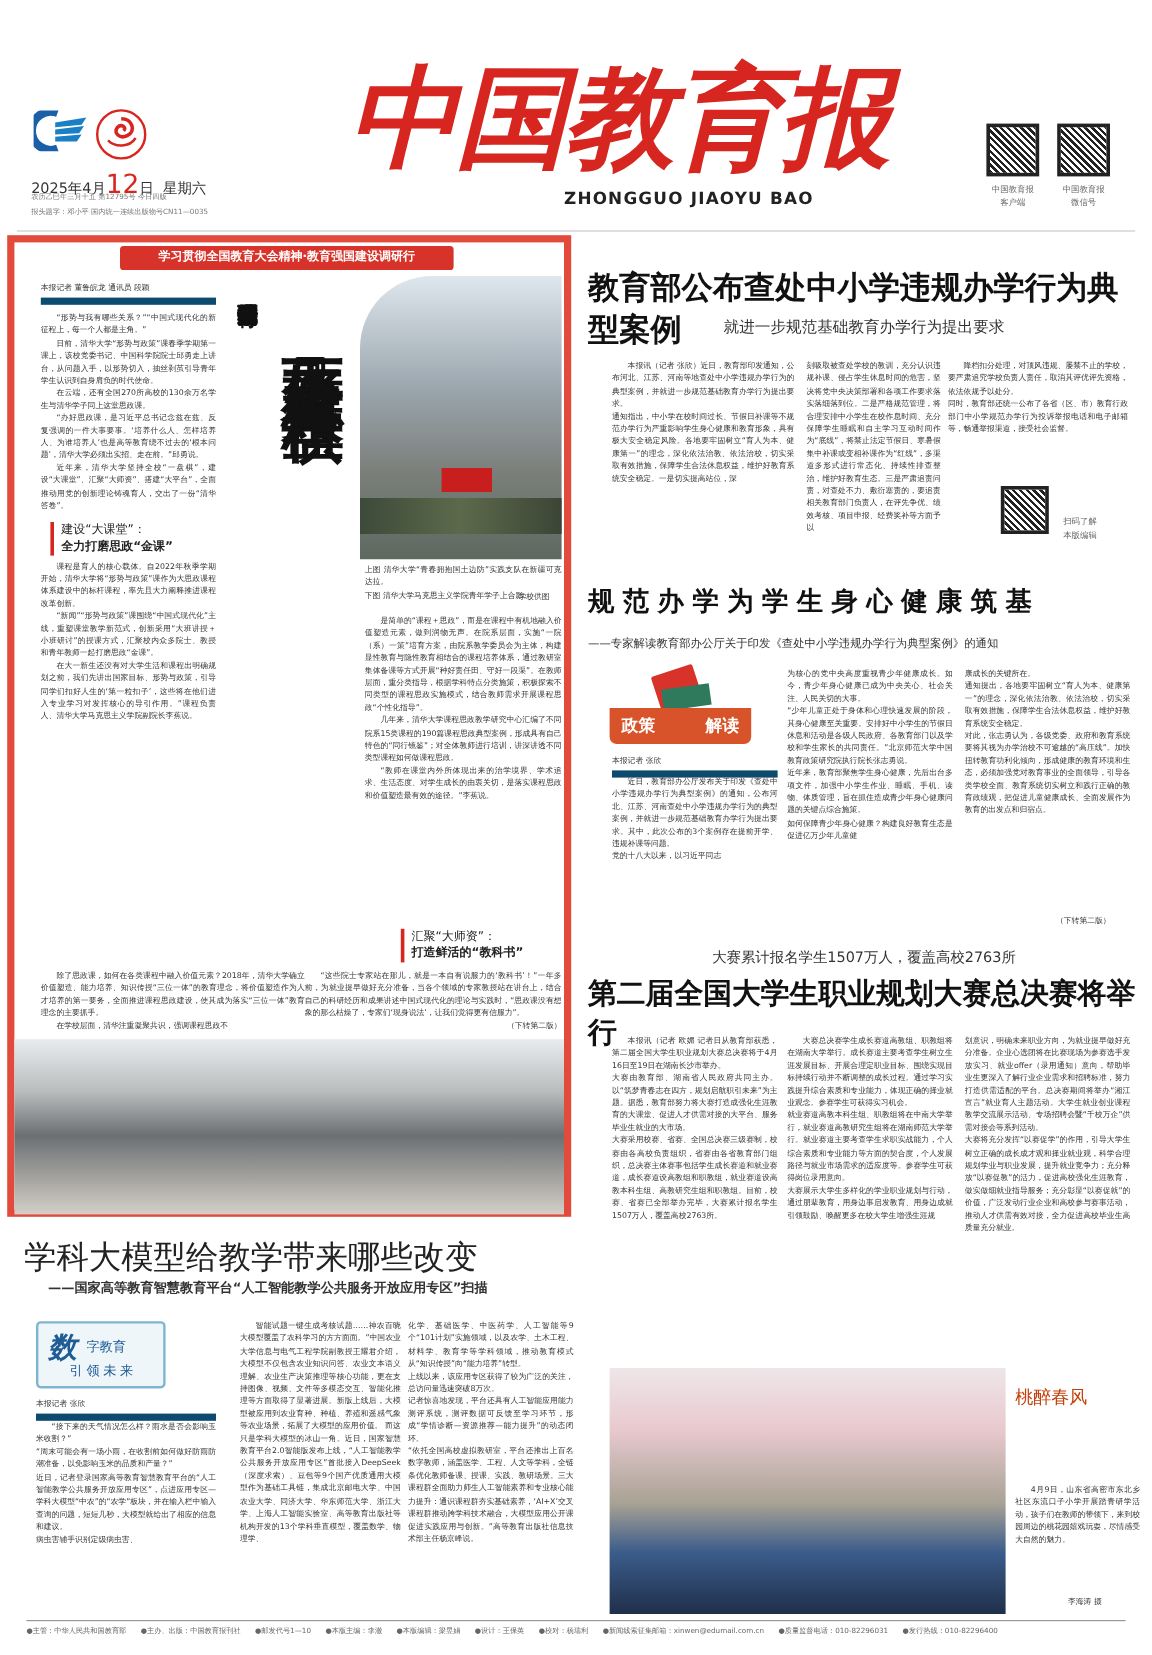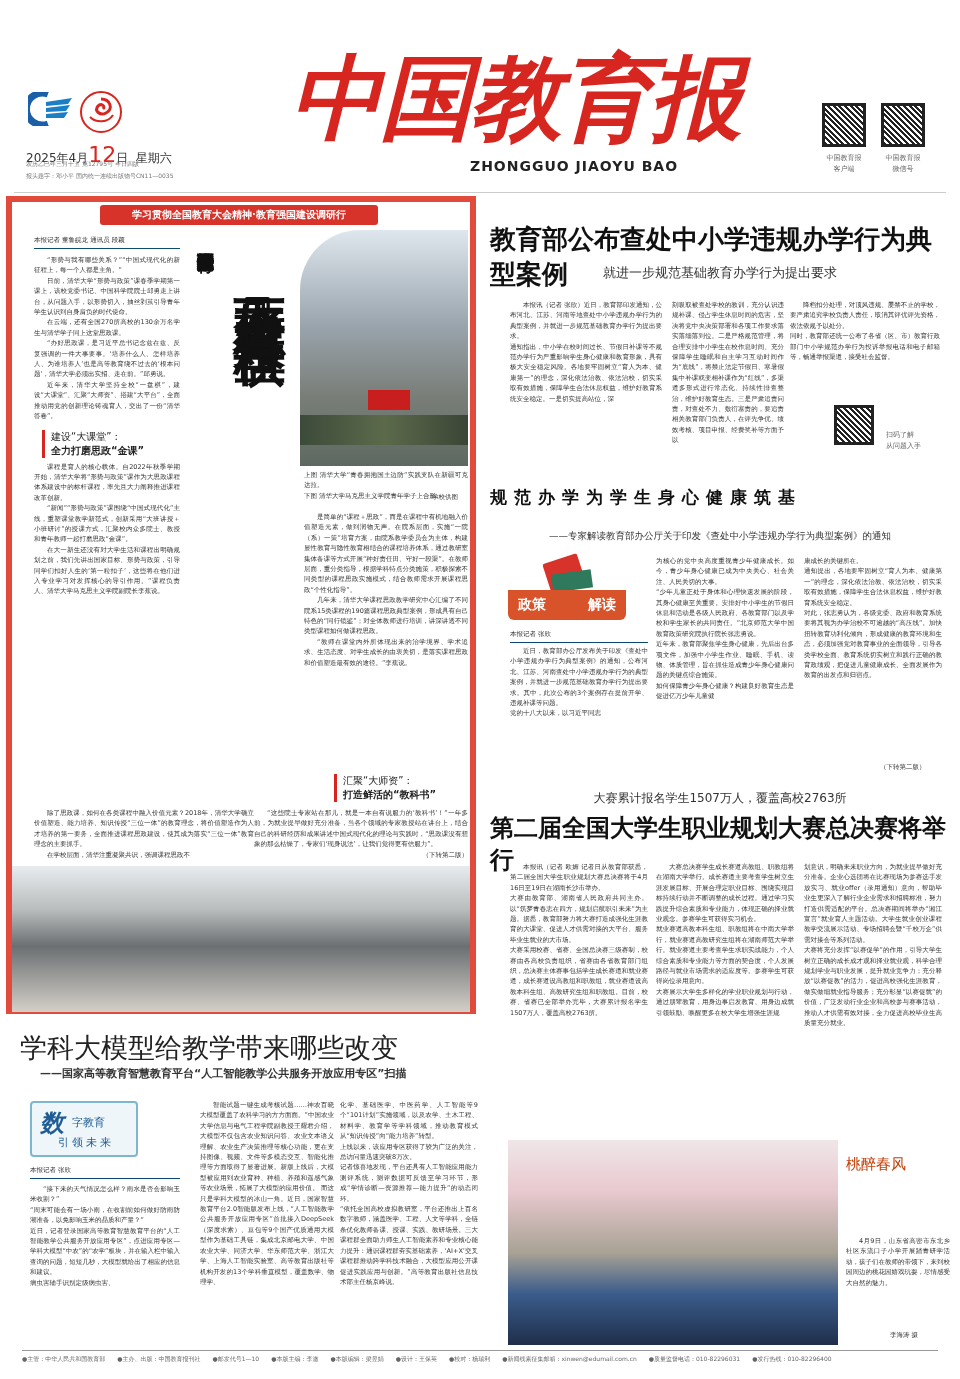--- a/index.html
+++ b/index.html
@@ -12,21 +12,21 @@
 .logo1{left:28px;top:92px;width:46px;height:34px}
 .logo2{left:80px;top:91px;width:42px;height:42px;border-radius:50%;border:2px solid #d6261f;background:#fff}
 .date{left:26px;top:142px;font-size:12px;color:#333}
 .date .d{font-size:22px;color:#d6261f}
 .meta1{left:26px;top:160px;font-size:6px;color:#777}
 .meta2{left:26px;top:172px;font-size:6px;color:#777}
 .qr{width:44px;height:44px;background:repeating-linear-gradient(45deg,#222 0 2px,#fff 2px 4px),#fff;border:3px solid #222}
 .qrlabel{font-size:7px;color:#666;text-align:center;line-height:11px}
 .redbox{left:6px;top:196px;width:470px;height:818px;border:6px solid #e24b3b}
 .banner{left:100px;top:205px;width:278px;height:20px;background:#d8332a;color:#fff;font-size:10px;font-weight:bold;text-align:center;line-height:20px;border-radius:3px}
-.byline{font-size:6.5px;color:#333;border-bottom:1px solid #0c4a6e;padding-bottom:3px}
+.byline{font-size:6.5px;color:#333;border-bottom:6px solid #0c4a6e;padding-bottom:3px}
 .vtitle{writing-mode:vertical-rl;font-weight:bold;color:#111}
 .sechead{border-left:3px solid #d6261f;padding-left:6px;font-weight:bold;font-size:10px;line-height:14px;color:#222}
 .photo{background:linear-gradient(180deg,#dfe7ee 0%,#9aa5ad 40%,#7a7e79 70%,#5d6960 100%)}
 .h1{font-weight:bold;color:#111;text-align:left}
 .footer-rule{left:22px;top:1350px;width:916px;height:1px;background:#999}
 .footer{left:22px;top:1355px;width:916px;font-size:6px;color:#666;white-space:nowrap;display:flex;gap:12px}
 .tag-box{left:30px;top:1101px;width:108px;height:56px;border:2px solid #7fb6cf;border-radius:4px;background:#eef6fa}
 </style>
 </head>
 <body>
@@ -126,25 +126,25 @@
 <div class="abs h1" style="left:490px;top:222px;width:460px;font-size:26px">教育部公布查处中小学违规办学行为典型案例</div>
 <div class="abs" style="left:490px;top:264px;width:460px;text-align:center;font-size:13px;color:#333">就进一步规范基础教育办学行为提出要求</div>
 <div class="abs small p" style="left:510px;top:300px;width:152px;white-space:pre-line">本报讯（记者 张欣）近日，教育部印发通知，公布河北、江苏、河南等地查处中小学违规办学行为的典型案例，并就进一步规范基础教育办学行为提出要求。
 通知指出，中小学在校时间过长、节假日补课等不规范办学行为严重影响学生身心健康和教育形象，具有极大安全稳定风险。各地要牢固树立“育人为本、健康第一”的理念，深化依法治教、依法治校，切实采取有效措施，保障学生合法休息权益，维护好教育系统安全稳定。一是切实提高站位，深</div>
 <div class="abs small" style="left:672px;top:300px;width:112px">刻吸取被查处学校的教训，充分认识违规补课、侵占学生休息时间的危害，坚决将党中央决策部署和各项工作要求落实落细落到位。二是严格规范管理，将合理安排中小学生在校作息时间、充分保障学生睡眠和自主学习互动时间作为“底线”，将禁止法定节假日、寒暑假集中补课或变相补课作为“红线”，多渠道多形式进行常态化、持续性排查整治，维护好教育生态。三是严肃追责问责，对查处不力、敷衍塞责的，要追责相关教育部门负责人，在评先争优、绩效考核、项目申报、经费奖补等方面予以</div>
 <div class="abs small p" style="left:790px;top:300px;width:150px;white-space:pre-line">降档扣分处理，对顶风违规、屡禁不止的学校，要严肃追究学校负责人责任，取消其评优评先资格，依法依规予以处分。
 同时，教育部还统一公布了各省（区、市）教育行政部门中小学规范办学行为投诉举报电话和电子邮箱等，畅通举报渠道，接受社会监督。</div>
 <div class="abs qr" style="left:834px;top:405px;width:40px;height:40px"></div>
 <div class="abs qrlabel" style="left:886px;top:430px;text-align:left">
     <div>扫码了解</div>
-    <div>从问题入手</div>
-  </div>
-
-<div class="abs h1" style="left:490px;top:486px;width:460px;font-size:17px;letter-spacing:7px">规范办学为学生身心健康筑基</div>
-<div class="abs" style="left:490px;top:530px;width:460px;text-align:center;font-size:9.5px;color:#333">——专家解读教育部办公厅关于印发《查处中小学违规办学行为典型案例》的通知</div>
+    <div>本版编辑</div>
+  </div>
+
+<div class="abs h1" style="left:490px;top:486px;width:460px;font-size:22px;letter-spacing:7px">规范办学为学生身心健康筑基</div>
+<div class="abs" style="left:490px;top:530px;width:460px;font-size:9.5px;color:#333">——专家解读教育部办公厅关于印发《查处中小学违规办学行为典型案例》的通知</div>
 <div class="abs" style="left:508px;top:558px;width:118px;height:66px">
   <div style="position:absolute;left:38px;top:0;width:36px;height:30px;background:#d8332a;transform:rotate(-18deg);border-radius:2px"></div>
   <div style="position:absolute;left:44px;top:14px;width:40px;height:18px;background:#2f7a5c;transform:rotate(-8deg)"></div>
   <div style="position:absolute;left:0;top:32px;width:118px;height:30px;background:#d8532a;border-radius:0 0 6px 6px;display:flex;justify-content:space-between;align-items:center;padding:0 10px;color:#fff;font-weight:bold;font-size:14px">
     <span>政策</span>
     <span>解读</span>
   </div>
 </div>
 <div class="abs byline" style="left:510px;top:630px;width:138px">本报记者   张欣</div>
 <div class="abs small p" style="left:510px;top:646px;width:138px;white-space:pre-line">近日，教育部办公厅发布关于印发《查处中小学违规办学行为典型案例》的通知，公布河北、江苏、河南查处中小学违规办学行为的典型案例，并就进一步规范基础教育办学行为提出要求。其中，此次公布的3个案例存在提前开学、违规补课等问题。

